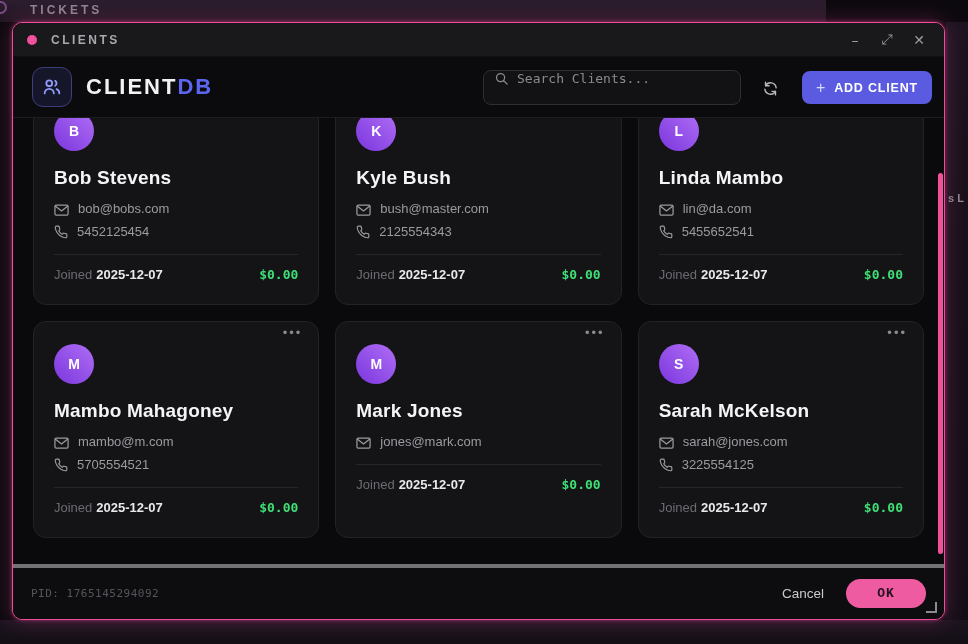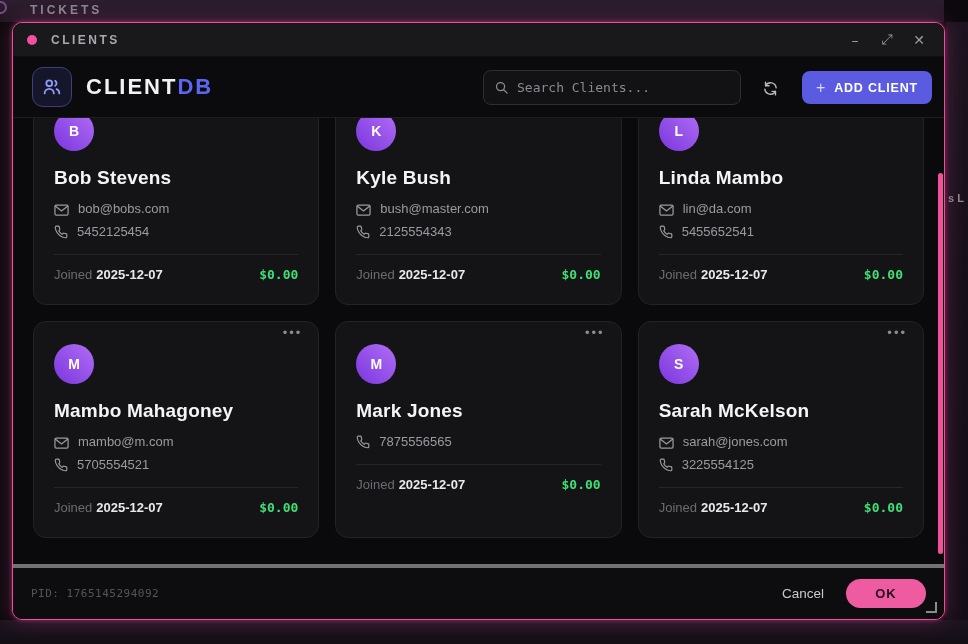--- a/index.html
+++ b/index.html
@@ -6,21 +6,21 @@
   html,body { width:968px; height:644px; overflow:hidden; }
   body {
     background:#0c090e;
     font-family:"Liberation Sans", sans-serif;
     position:relative;
     color:#e8e8ea;
   }
 
   
   .bg-top {
-    position:absolute; left:0; top:0; width:944px; height:22px;
+    position:absolute; left:0; top:0; width:826px; height:22px;
     background:linear-gradient(180deg,#2c1e2f 0%, #201621 100%);
   }
   .bg-top-title {
     position:absolute; left:30px; top:3px;
     font-size:12px; font-weight:bold; letter-spacing:3px; color:#8a8590;
   }
   .bg-top-dot {
     position:absolute; left:-6px; top:1px; width:13px; height:13px;
     border-radius:50%; border:2px solid #7b4b8a; background:transparent;
   }
@@ -80,21 +80,21 @@
     display:flex; align-items:center; justify-content:center;
   }
   .logo-text { margin-left:14px; font-size:22px; font-weight:800; letter-spacing:2px; }
   .logo-text .p1 { color:#f2f2f4; }
   .logo-text .p2 { color:#5c66f0; }
 
   .search-box {
     position:absolute; left:470px; top:13px;
     width:258px; height:35px;
     background:#121215; border:1px solid #2e2e34; border-radius:8px;
-    display:flex; align-items:center; padding:0 10px; gap:8px;
+    display:flex; align-items:flex-start; padding:0 10px; gap:8px;
   }
   .search-box input {
     flex:1; background:transparent; border:none; outline:none;
     font-family:"DejaVu Sans Mono", monospace; font-size:13px; color:#cfcfd4;
   }
   .search-box input::placeholder { color:#8a8a90; }
 
   .refresh-btn {
     position:absolute; left:746px; top:20px; width:22px; height:22px;
     display:flex; align-items:center; justify-content:center; color:#b8b8be;
@@ -155,21 +155,21 @@
     position:absolute; left:0; bottom:0; right:0; height:55px;
     background:#0d0d10; border-top:4px solid #737373;
     display:flex; align-items:center; padding:0 18px;
   }
   .pid { font-family:"DejaVu Sans Mono", monospace; font-size:11px; color:#55555c; letter-spacing:0.5px; }
   .footer-actions { margin-left:auto; display:flex; align-items:center; gap:22px; }
   .cancel-btn { background:none; border:none; color:#c9c9ce; font-size:13.5px; font-family:"Liberation Sans", sans-serif; }
   .ok-btn {
     width:80px; height:29px; border:none; border-radius:15px;
     background:#ef5ba1; color:#23101c; font-weight:800; font-size:13px; letter-spacing:1px;
-    font-family:Liberation Sans, sans-serif;
+    font-family:Liberation Mono, monospace;
   }
   .resize-grip {
     position:absolute; right:7px; bottom:6px; width:11px; height:11px;
     border-right:2px solid #8a8a90; border-bottom:2px solid #8a8a90;
   }
   svg { display:block; }
 </style>
 </head>
 <body>
 
@@ -372,25 +372,26 @@
   </div>
 
   <div class="card">
     <div class="card-menu">•••</div>
     <div class="avatar">
       <span>M</span>
     </div>
     <div class="client-name">Mark Jones</div>
     <div class="contact-row">
       <span>
-        <svg width="14" height="14" viewBox="0 0 24 24" fill="none" stroke="#9a9aa0" stroke-width="2" stroke-linecap="round" stroke-linejoin="round">
-          <path d="M22 16.9v3a2 2 0 0 1-2.2 2 19.8 19.8 0 0 1-8.6-3.1 19.5 19.5 0 0 1-6-6A19.8 19.8 0 0 1 2.1 4.2 2 2 0 0 1 4.1 2h3a2 2 0 0 1 2 1.7c.1 1 .4 2 .7 2.9a2 2 0 0 1-.5 2.1L8 10a16 16 0 0 0 6 6l1.3-1.3a2 2 0 0 1 2.1-.5c.9.3 1.9.6 2.9.7a2 2 0 0 1 1.7 2z"></path>
-        </svg>
-      </span>
-      <span>7875556565</span>
+        <svg width="15" height="12" viewBox="0 0 24 19" fill="none" stroke="#9a9aa0" stroke-width="2" stroke-linejoin="round">
+          <rect x="1.5" y="1.5" width="21" height="16" rx="2"></rect>
+          <path d="M2 3l10 8L22 3"></path>
+        </svg>
+      </span>
+      <span>jones@mark.com</span>
     </div>
     <div class="card-divider"></div>
     <div class="card-footer">
       <div class="joined">
         <span>Joined</span><b>2025-12-07</b>
       </div>
       <div class="balance">$0.00</div>
     </div>
   </div>
 

